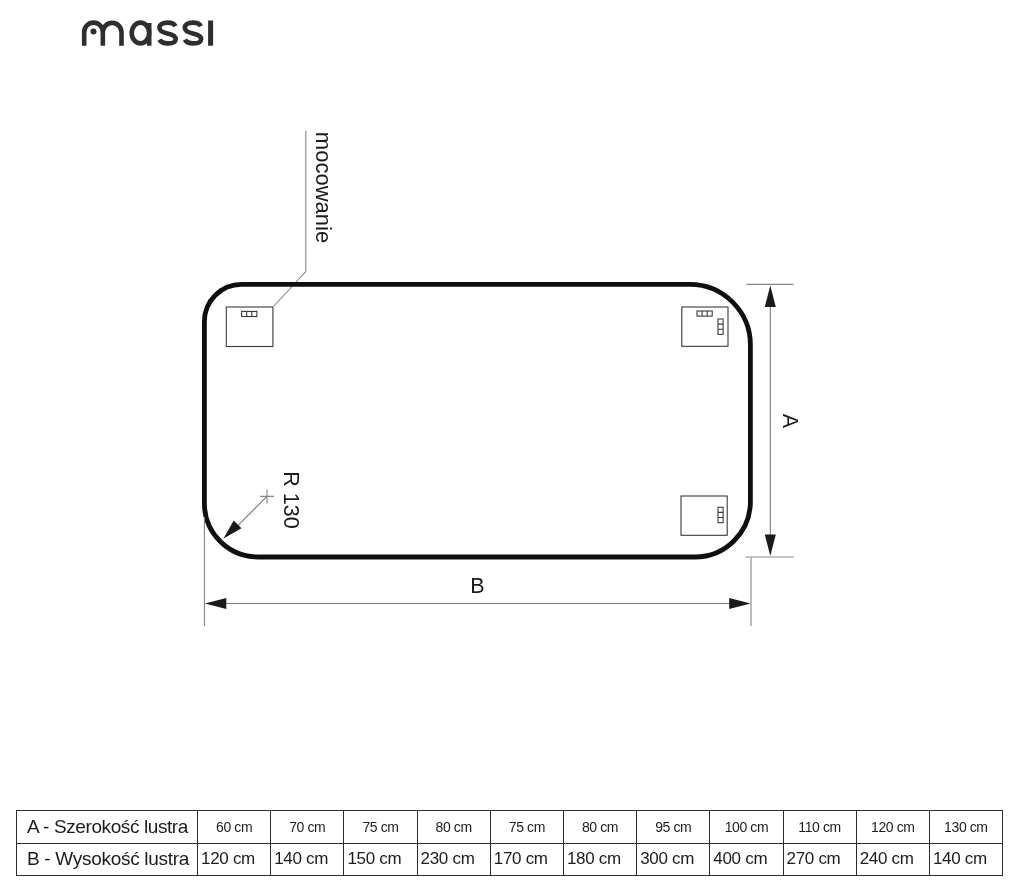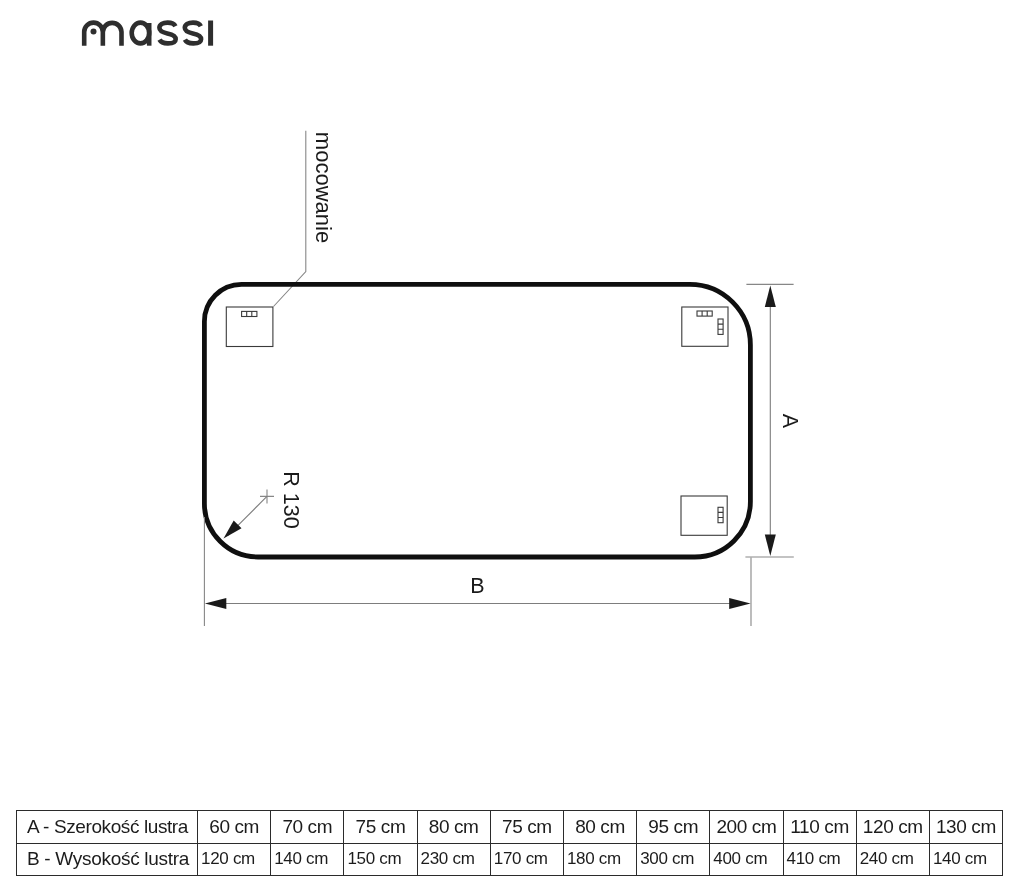--- a/index.html
+++ b/index.html
@@ -1,19 +1,19 @@
 <!DOCTYPE html>
 <html><head>
 <meta charset="utf-8">
 <style>
   html,body{margin:0;padding:0;background:#ffffff;}
   body{width:1020px;height:887px;position:relative;font-family:"Liberation Sans",sans-serif;}
   #diagram{position:absolute;left:0;top:0;}
   table{border-collapse:collapse;table-layout:fixed;position:absolute;left:16px;top:810px;color:#1c1c1c;}
-  td{border:1.5px solid #2b2b2b;height:31.5px;padding:0;text-align:center;font-size:19px;letter-spacing:-0.4px;white-space:nowrap;overflow:visible;}
+  td{border:1.5px solid #2b2b2b;height:31.5px;padding:0;text-align:center;font-size:14px;letter-spacing:-0.4px;white-space:nowrap;overflow:visible;}
   td.hdr{text-align:left;padding-left:10px;font-size:19px;}
   tr.rowB td{font-size:17px;letter-spacing:-0.3px;text-align:left;padding-left:3px;}
   tr.rowB td.hdr{font-size:19px;padding-left:10px;border-radius:7px;}
 </style>
 </head>
 <body>
 
 <svg id="diagram" width="1020" height="887" viewBox="0 0 1020 887">
 
   <g stroke="#2e2e2e" stroke-width="4.6" fill="none">
@@ -105,34 +105,34 @@
   <tbody>
       <tr class="rowA">
     <td class="hdr">A - Szerokość lustra</td>
     <td>60 cm</td>
         <td>70 cm</td>
         <td>75 cm</td>
         <td>80 cm</td>
         <td>75 cm</td>
         <td>80 cm</td>
         <td>95 cm</td>
-        <td>200 cm</td>
+        <td>100 cm</td>
         <td>110 cm</td>
         <td>120 cm</td>
         <td>130 cm</td>
   </tr>
 
   <tr class="rowB">
     <td class="hdr">B - Wysokość lustra</td>
     <td>120 cm</td>
         <td>140 cm</td>
         <td>150 cm</td>
         <td>230 cm</td>
         <td>170 cm</td>
         <td>180 cm</td>
         <td>300 cm</td>
         <td>400 cm</td>
-        <td>410 cm</td>
+        <td>270 cm</td>
         <td>240 cm</td>
         <td>140 cm</td>
   </tr>
 </tbody>
   </table>
 
 </body></html>

